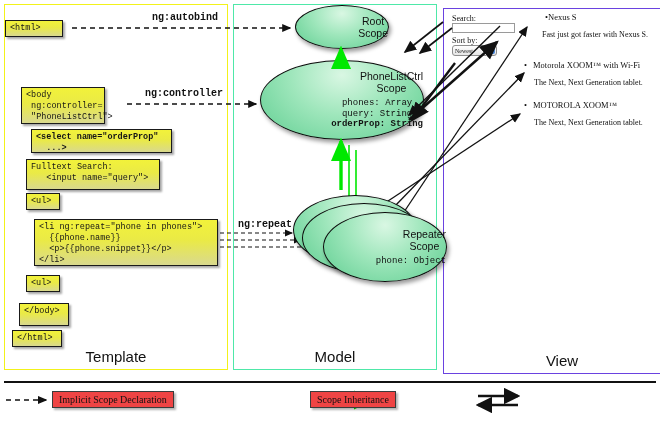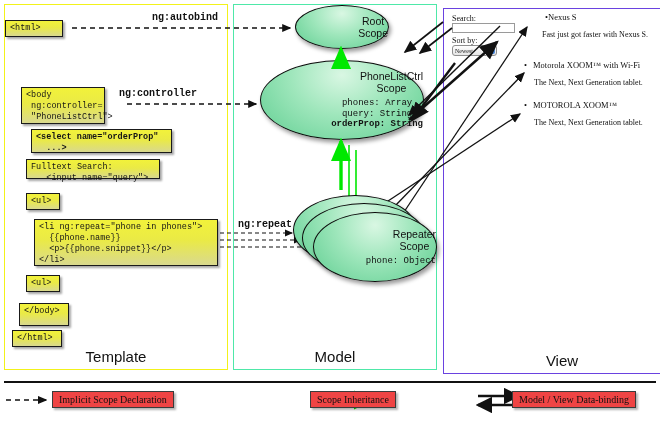--- a/index.html
+++ b/index.html
@@ -75,54 +75,54 @@
 
   <div class="codebox" style="left:5px;top:20px;width:58px;height:17px;">&lt;html&gt;</div>
 
   <div class="codebox" style="left:21px;top:87px;width:84px;height:37px;">&lt;body
  ng:controller=
  "PhoneListCtrl"&gt;</div>
 
   <div class="codebox bold" style="left:31px;top:129px;width:141px;height:24px;">&lt;select name="orderProp"
   ...&gt;</div>
 
-  <div class="codebox" style="left:26px;top:159px;width:134px;height:20px;">Fulltext Search:
+  <div class="codebox" style="left:26px;top:159px;width:134px;height:31px;">Fulltext Search:
    &lt;input name="query"&gt;</div>
 
   <div class="codebox" style="left:26px;top:193px;width:34px;height:17px;">&lt;ul&gt;</div>
 
   <div class="codebox" style="left:34px;top:219px;width:184px;height:47px;">&lt;li ng:repeat="phone in phones"&gt;
   {{phone.name}}
   &lt;p&gt;{{phone.snippet}}&lt;/p&gt;
 &lt;/li&gt;</div>
 
   <div class="codebox" style="left:26px;top:275px;width:34px;height:17px;">&lt;ul&gt;</div>
 
   <div class="codebox" style="left:19px;top:303px;width:50px;height:23px;">&lt;/body&gt;</div>
 
   <div class="codebox" style="left:12px;top:330px;width:50px;height:17px;">&lt;/html&gt;</div>
 
   <div class="dashlabel" style="left:152px;top:12px;">ng:autobind</div>
-  <div class="dashlabel" style="left:119px;top:88px;">ng:controller</div>
+  <div class="dashlabel" style="left:145px;top:88px;">ng:controller</div>
   <div class="dashlabel" style="left:238px;top:219px;">ng:repeat</div>
 
   <div class="scope" style="left:295px;top:5px;width:92px;height:42px;">
     <div class="ttl">Root<br>Scope</div>
   </div>
 
   <div class="scope" style="left:260px;top:60px;width:162px;height:78px;">
     <div class="ttl">PhoneListCtrl<br>Scope</div>
     <div class="props">phones: Array
 query: String
 <b>orderProp: String</b></div>
   </div>
 
   <div class="scope" style="left:293px;top:195px;width:122px;height:68px;z-index:1;"></div>
   <div class="scope" style="left:302px;top:203px;width:122px;height:68px;z-index:2;"></div>
-  <div class="scope" style="left:313px;top:212px;width:122px;height:68px;z-index:3;">
+  <div class="scope" style="left:323px;top:212px;width:122px;height:68px;z-index:3;">
     <div class="ttl">Repeater<br>Scope</div>
     <div class="props">phone: Object</div>
   </div>
 
   <div class="v-label" style="left:452px;top:14px;">Search:</div>
   <input class="v-input" type="text" style="left: 452px; top: 23px; width: 63px; height: 10px; font-size: 7px; padding: 0px 2px; font-family: &quot;Liberation Serif&quot;, serif;" value="">
 
   <div class="v-label" style="left:452px;top:36px;">Sort by:</div>
   <div class="v-select" style="left:452px;top:45px;width:45px;height:11px;">
     <span>Newest</span>
@@ -210,15 +210,14 @@
       </marker>
     </defs>
     <line x1="6" y1="14" x2="46" y2="14" stroke="#111" stroke-width="1.4" stroke-dasharray="5,4" marker-end="url(#lg-dark)"></line>
     <line x1="320" y1="14" x2="370" y2="14" stroke="#00e800" stroke-width="3.2" marker-end="url(#lg-green)"></line>
     <line x1="478" y1="10" x2="518" y2="10" stroke="#111" stroke-width="2.4" marker-end="url(#lg-big)"></line>
     <line x1="518" y1="19" x2="478" y2="19" stroke="#111" stroke-width="2.4" marker-end="url(#lg-big)"></line>
   </svg>
 
   <div class="legbox" style="left:52px;top:391px;">Implicit Scope Declaration</div>
   <div class="legbox" style="left:310px;top:391px;">Scope Inheritance</div>
-  <div class="legbox" style="left:512px;top:391px;">Model / View Data-binding</div>
 
 </div>
 
 </body></html>

